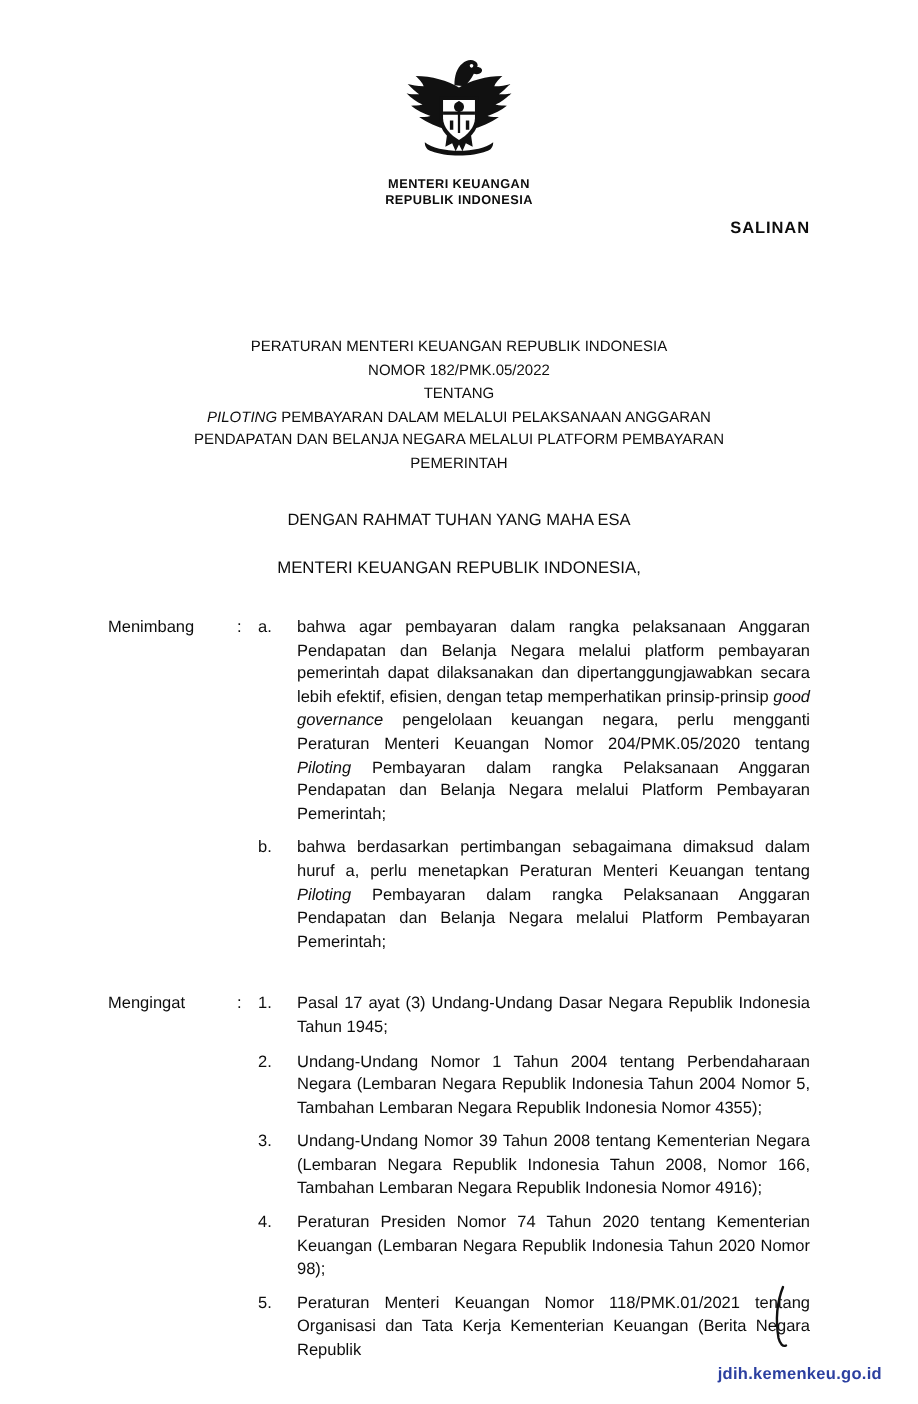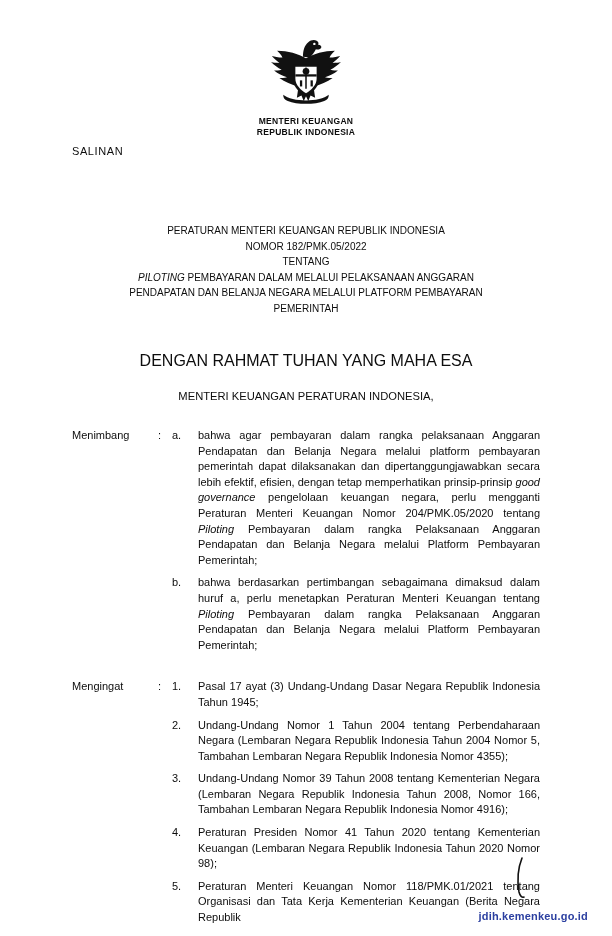--- a/index.html
+++ b/index.html
@@ -38,23 +38,23 @@
   
   .ministry {
     text-align: center;
     font-size: 8.5px;
     font-weight: bold;
     line-height: 11px;
     letter-spacing: 0.3px;
     margin-top: 2px;
   }
   .salinan {
-    text-align: left;
-    font-size: 11px;
-    font-weight: normal;
+    text-align: right;
+    font-size: 11px;
+    font-weight: bold;
     letter-spacing: 0.6px;
     margin-top: 7px;
   }
 
   
   .title-block {
     text-align: center;
     margin-top: 66px;
     font-size: 10px;
     line-height: 15.5px;
@@ -64,22 +64,22 @@
   }
   .title-block .ital {
     font-style: italic;
   }
   .title-line {
     padding: 0 18px;
   }
 
   .blessing {
     text-align: center;
-    margin-top: 36px;
-    font-size: 16px;
+    margin-top: 24px;
+    font-size: 11px;
   }
   .authority {
     text-align: center;
     margin-top: 20px;
     font-size: 11.2px;
   }
 
   
   .clause {
     display: flex;
@@ -176,21 +176,21 @@
   <div class="title-block">
     <div class="title-line">PERATURAN MENTERI KEUANGAN REPUBLIK INDONESIA</div>
     <div class="title-line">NOMOR  182/PMK.05/2022</div>
     <div class="title-line">TENTANG</div>
     <div class="title-line"><span class="ital">PILOTING</span><span> PEMBAYARAN DALAM MELALUI PELAKSANAAN ANGGARAN</span></div>
     <div class="title-line">PENDAPATAN DAN BELANJA NEGARA MELALUI PLATFORM PEMBAYARAN</div>
     <div class="title-line">PEMERINTAH</div>
   </div>
 
   <div class="blessing">DENGAN RAHMAT TUHAN YANG MAHA ESA</div>
-  <div class="authority">MENTERI KEUANGAN PERATURAN INDONESIA,</div>
+  <div class="authority">MENTERI KEUANGAN REPUBLIK INDONESIA,</div>
 
   <div class="clause">
     <div class="lbl">Menimbang</div>
     <div class="colon">:</div>
     <div class="items">
 
       <div class="item">
         <div class="marker">a.</div>
         <div class="body"><span>bahwa agar pembayaran dalam rangka pelaksanaan Anggaran Pendapatan dan Belanja Negara melalui platform pembayaran pemerintah dapat dilaksanakan dan dipertanggungjawabkan secara lebih efektif, efisien, dengan tetap memperhatikan prinsip-prinsip </span><i>good governance</i><span> pengelolaan keuangan negara, perlu mengganti Peraturan Menteri Keuangan Nomor 204/PMK.05/2020 tentang </span><i>Piloting</i><span> Pembayaran dalam rangka Pelaksanaan Anggaran Pendapatan dan Belanja Negara melalui Platform Pembayaran Pemerintah;</span></div>
       </div>
@@ -218,21 +218,21 @@
         <div class="body">Undang-Undang Nomor 1 Tahun 2004 tentang Perbendaharaan Negara (Lembaran Negara Republik Indonesia Tahun 2004 Nomor 5, Tambahan Lembaran Negara Republik Indonesia Nomor 4355);</div>
       </div>
 
       <div class="item">
         <div class="marker">3.</div>
         <div class="body">Undang-Undang Nomor 39 Tahun 2008 tentang Kementerian Negara (Lembaran Negara Republik Indonesia Tahun 2008, Nomor 166, Tambahan Lembaran Negara Republik Indonesia Nomor 4916);</div>
       </div>
 
       <div class="item">
         <div class="marker">4.</div>
-        <div class="body">Peraturan Presiden Nomor 41 Tahun 2020 tentang Kementerian Keuangan (Lembaran Negara Republik Indonesia Tahun 2020 Nomor 98);</div>
+        <div class="body">Peraturan Presiden Nomor 74 Tahun 2020 tentang Kementerian Keuangan (Lembaran Negara Republik Indonesia Tahun 2020 Nomor 98);</div>
       </div>
 
       <div class="item">
         <div class="marker">5.</div>
         <div class="body">Peraturan Menteri Keuangan Nomor 118/PMK.01/2021 tentang Organisasi dan Tata Kerja Kementerian Keuangan (Berita Negara Republik</div>
       </div>
 
     </div>
   </div>
 

